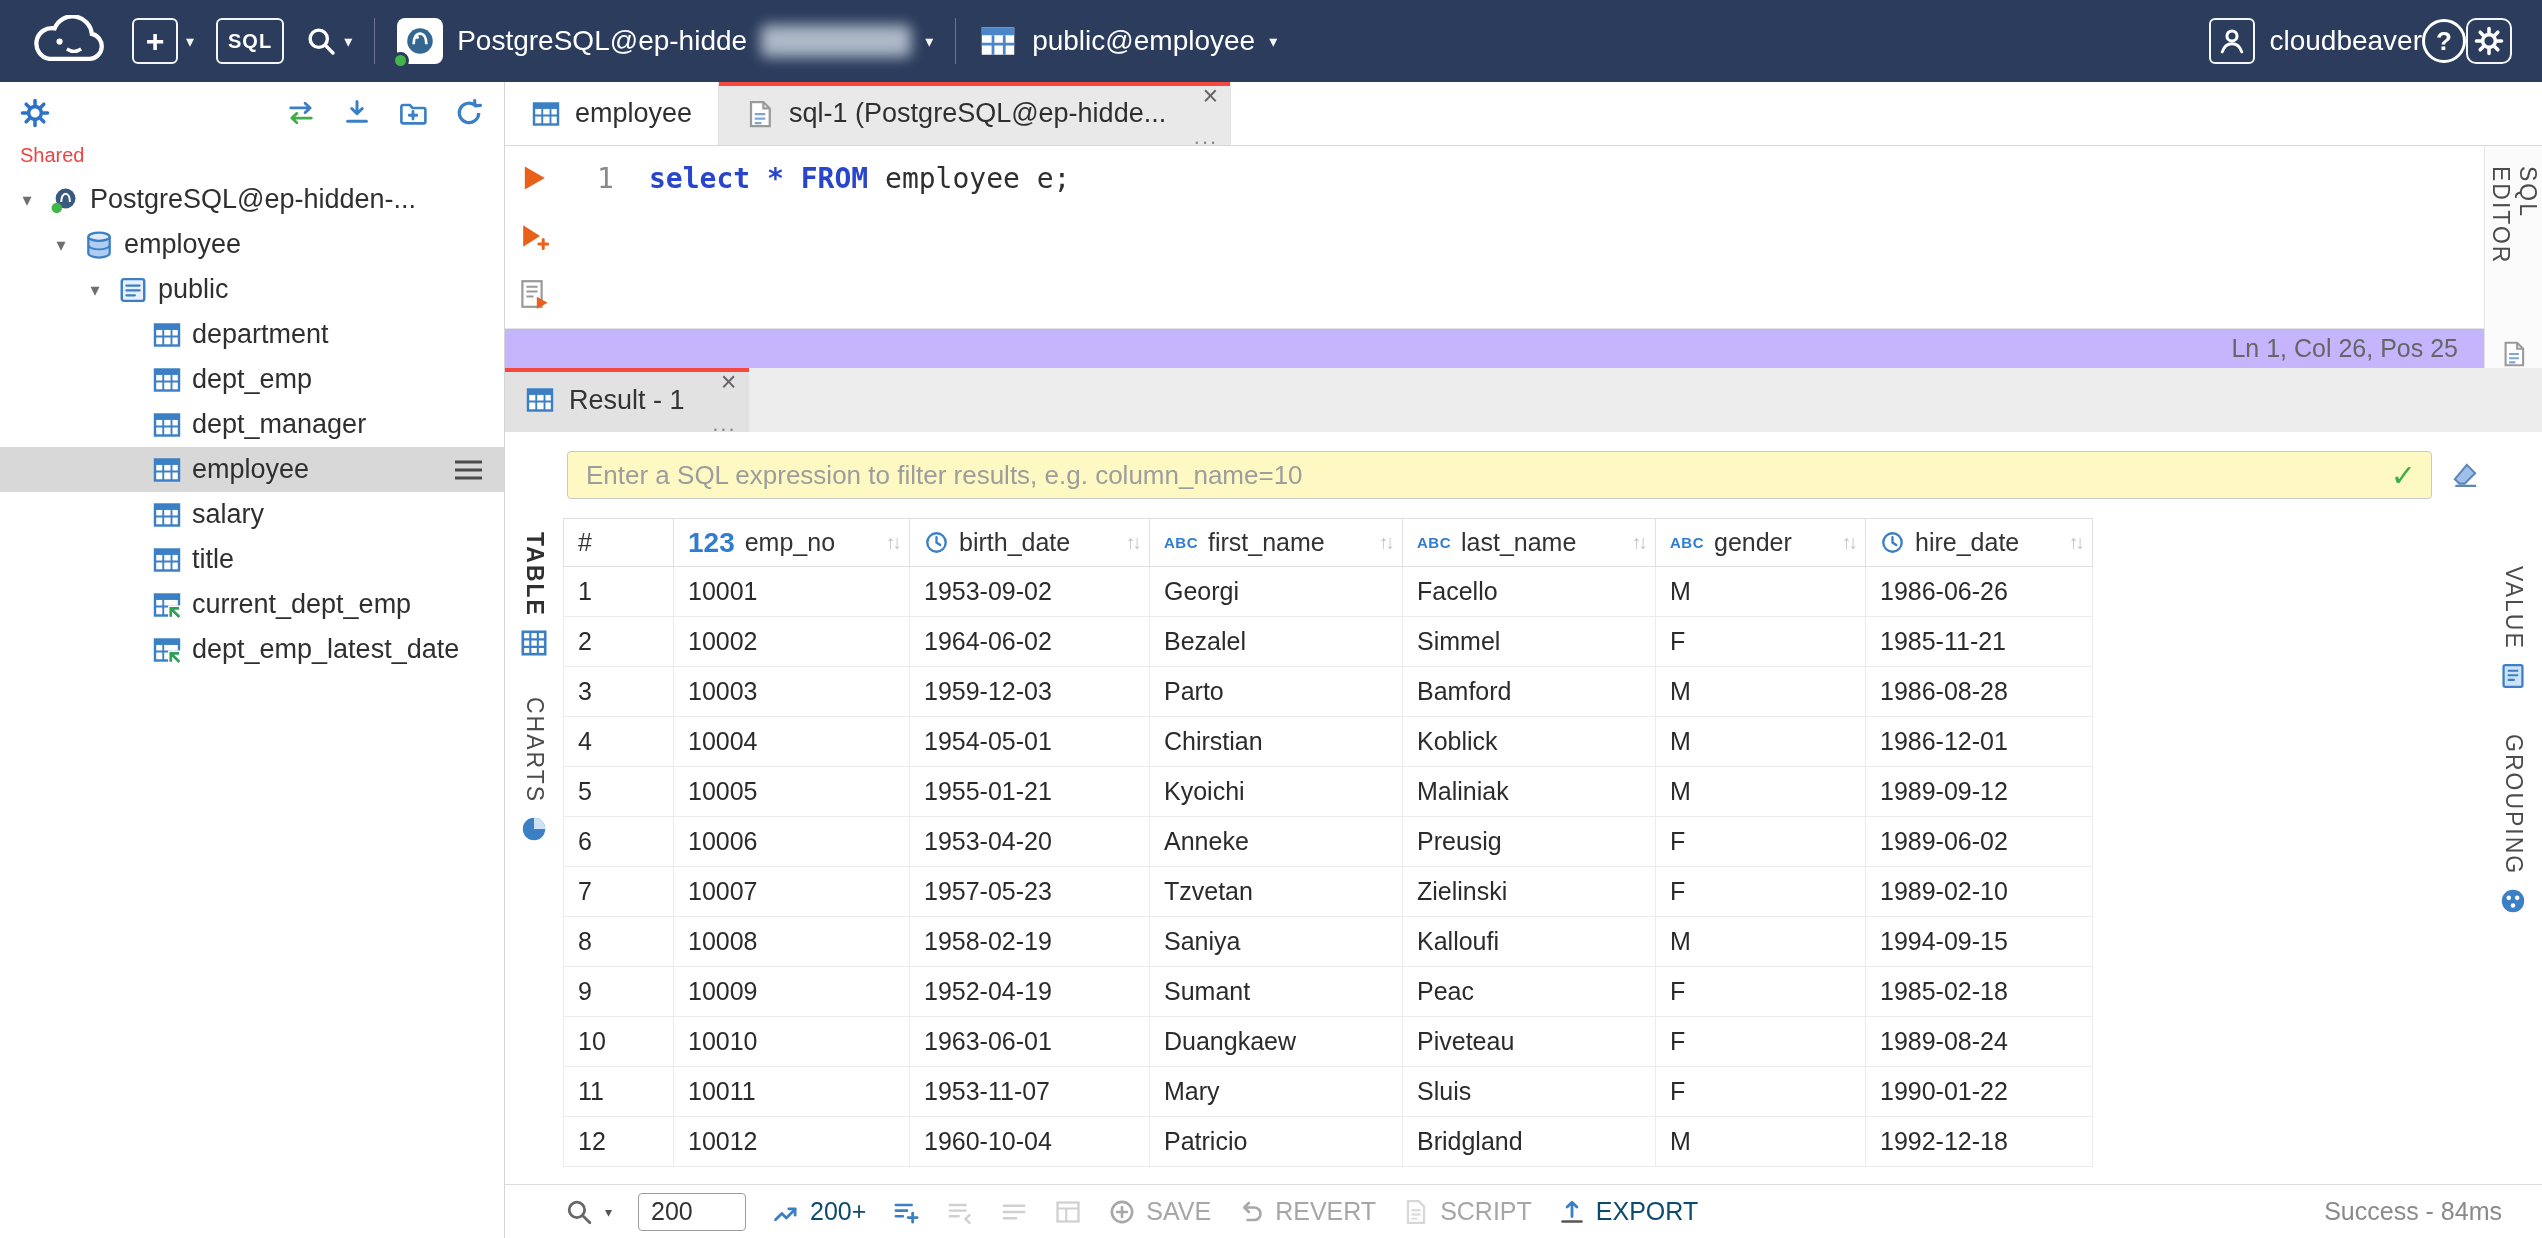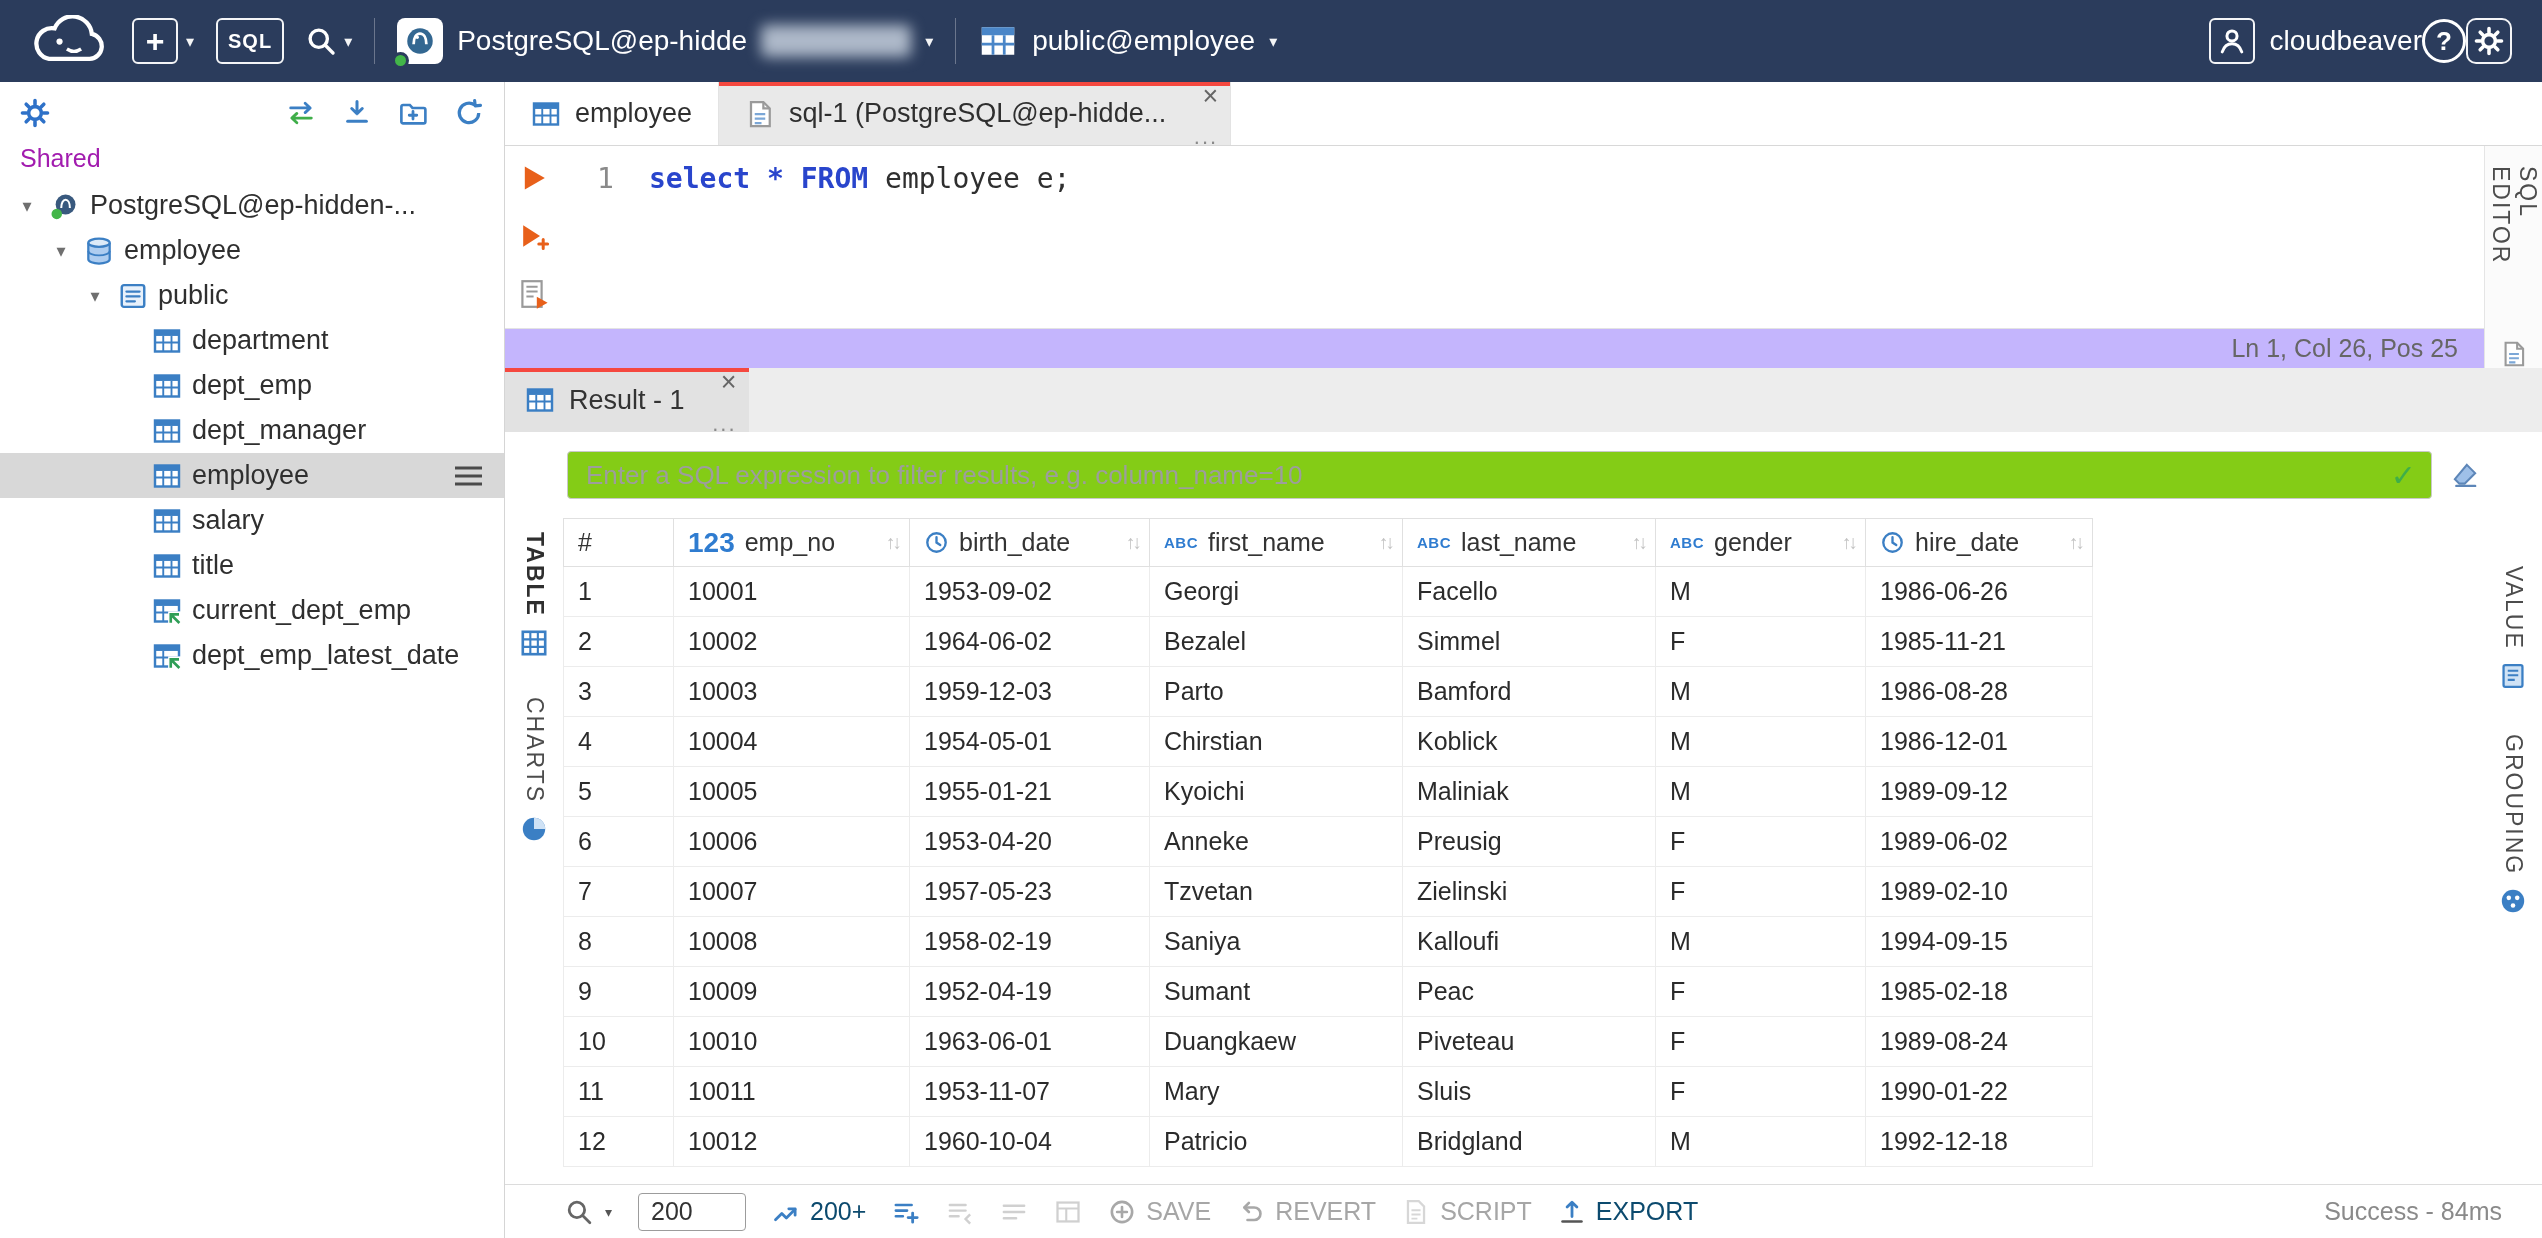--- a/index.html
+++ b/index.html
@@ -28,21 +28,21 @@
   .round{border-radius:10px;cursor:pointer}
 
   
   .body{flex:1;display:flex;min-height:0}
 
   
   .sidebar{width:505px;flex:none;border-right:1px solid #d5d5d5;display:flex;flex-direction:column;background:#fff;overflow:hidden}
   .sb-toolbar{height:62px;flex:none;display:flex;align-items:center;gap:26px;padding:0 20px}
   .sb-ic{width:30px;height:30px;flex:none;cursor:pointer}
   .sb-spacer{flex:1}
-  .sb-shared{font-size:25px;color:#a21caf;padding:0 0 10px 20px}
+  .sb-shared{font-size:20px;color:#ef4444;padding:0 0 10px 20px}
   .titem{display:flex;align-items:center;height:45px;gap:10px;font-size:27px;color:#2f2f2f;position:relative;cursor:pointer;white-space:nowrap}
   .titem.sel{background:#d8d8d8}
   .tchev{width:26px;text-align:center;color:#6f6f6f;font-size:18px;flex:none}
   .tico{width:30px;height:30px;flex:none}
   .burger{position:absolute;right:22px;top:50%;transform:translateY(-50%);display:flex;flex-direction:column;gap:5px}
   .burger i{width:27px;height:3px;background:#4a4a4a}
 
   
   .main{flex:1;display:flex;flex-direction:column;min-width:0}
 
@@ -68,21 +68,21 @@
   .vtext{writing-mode:vertical-rl;text-orientation:mixed;font-size:23px;color:#4c4c4c;letter-spacing:2px}
   .vico{width:28px;height:28px}
 
   .res-tabs{height:64px;flex:none;background:#ededed;display:flex}
   .rtab{display:flex;align-items:center;gap:14px;padding:0 64px 0 20px;background:#e2e2e2;
         box-shadow:inset 0 4px 0 #f5483f;position:relative;font-size:27px;cursor:pointer}
 
   .filter-row{height:86px;flex:none;display:flex;align-items:center;gap:18px;padding:0 62px;background:#fff}
   .filter-wrap{flex:1;position:relative;display:flex;align-items:center}
   .filter-input{width:100%;height:48px;border:1px solid #c9c9c9;border-radius:4px;padding:0 44px 0 18px;
-                font-size:26px;color:#333;font-family:inherit;outline:none;background:#84cc16}
+                font-size:26px;color:#333;font-family:inherit;outline:none;background:#fef9c3}
   .filter-input::placeholder{color:#9d9d9d}
   .check{position:absolute;right:16px;color:#3fae49;font-size:30px;font-weight:700;cursor:pointer}
   .eraser-btn{width:30px;height:30px;cursor:pointer}
 
   .data-area{flex:1;display:flex;min-height:0;background:#fff}
   .strip-l{width:58px;flex:none;display:flex;flex-direction:column;align-items:center;padding-top:14px;gap:40px}
   .strip-r{width:58px;flex:none;display:flex;flex-direction:column;align-items:center;padding-top:48px;gap:44px}
   .vtab{display:flex;flex-direction:column;align-items:center;gap:12px;cursor:pointer}
   .vtab.active .vtext{font-weight:700;color:#2f2f2f}
 

